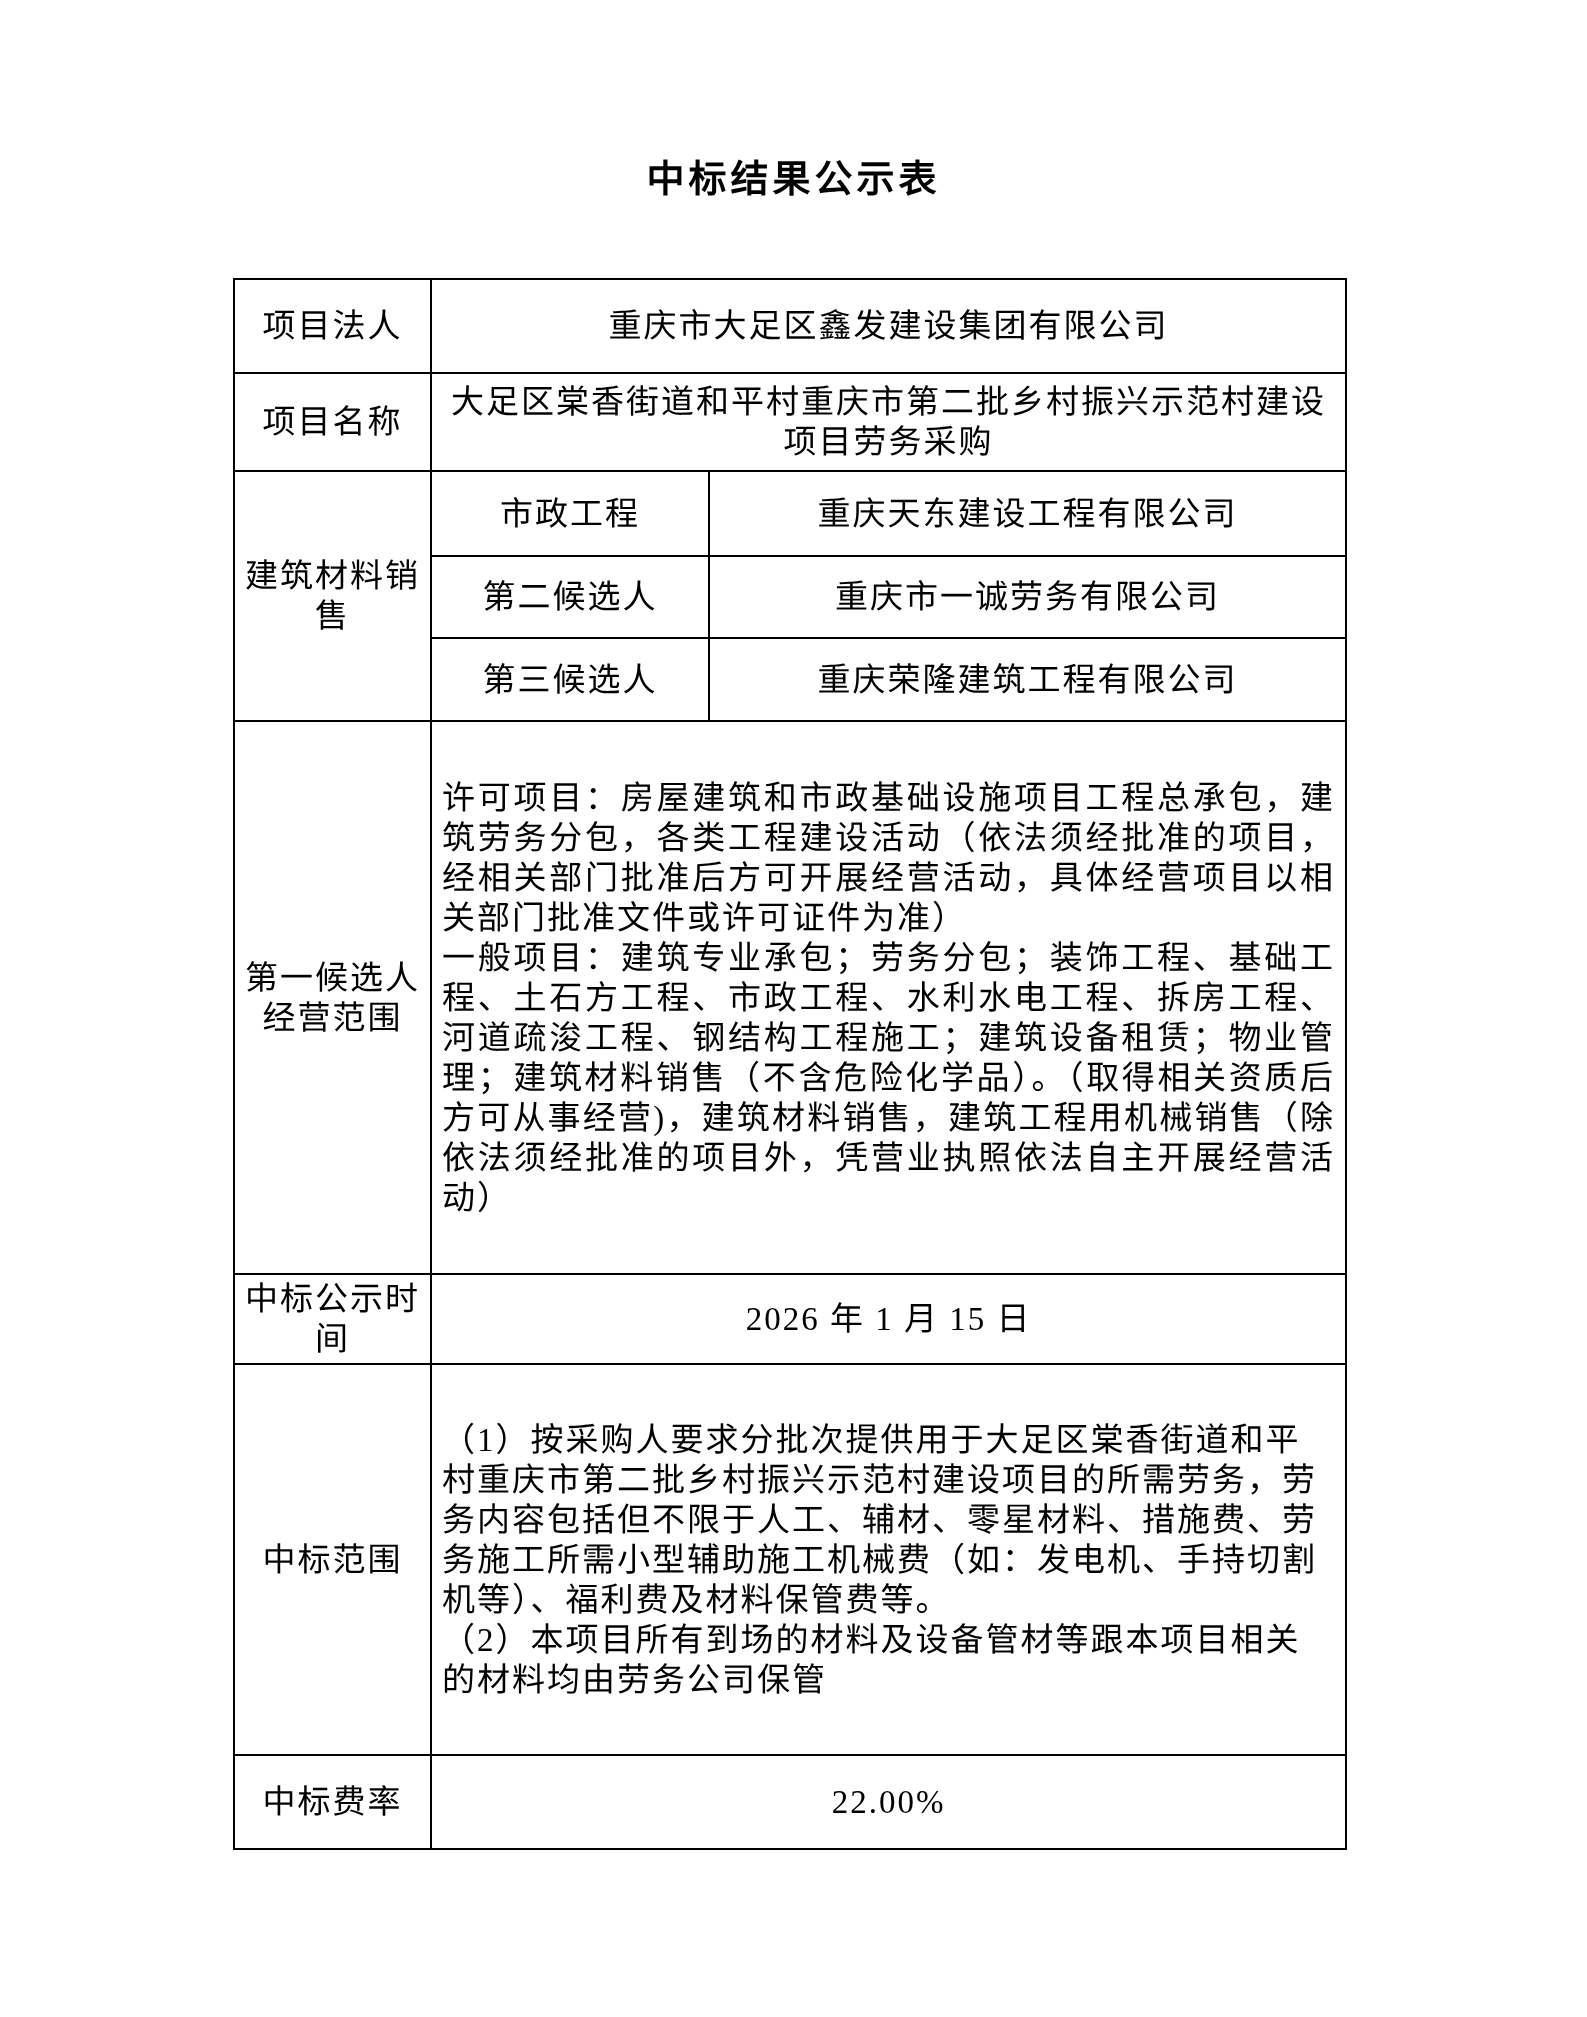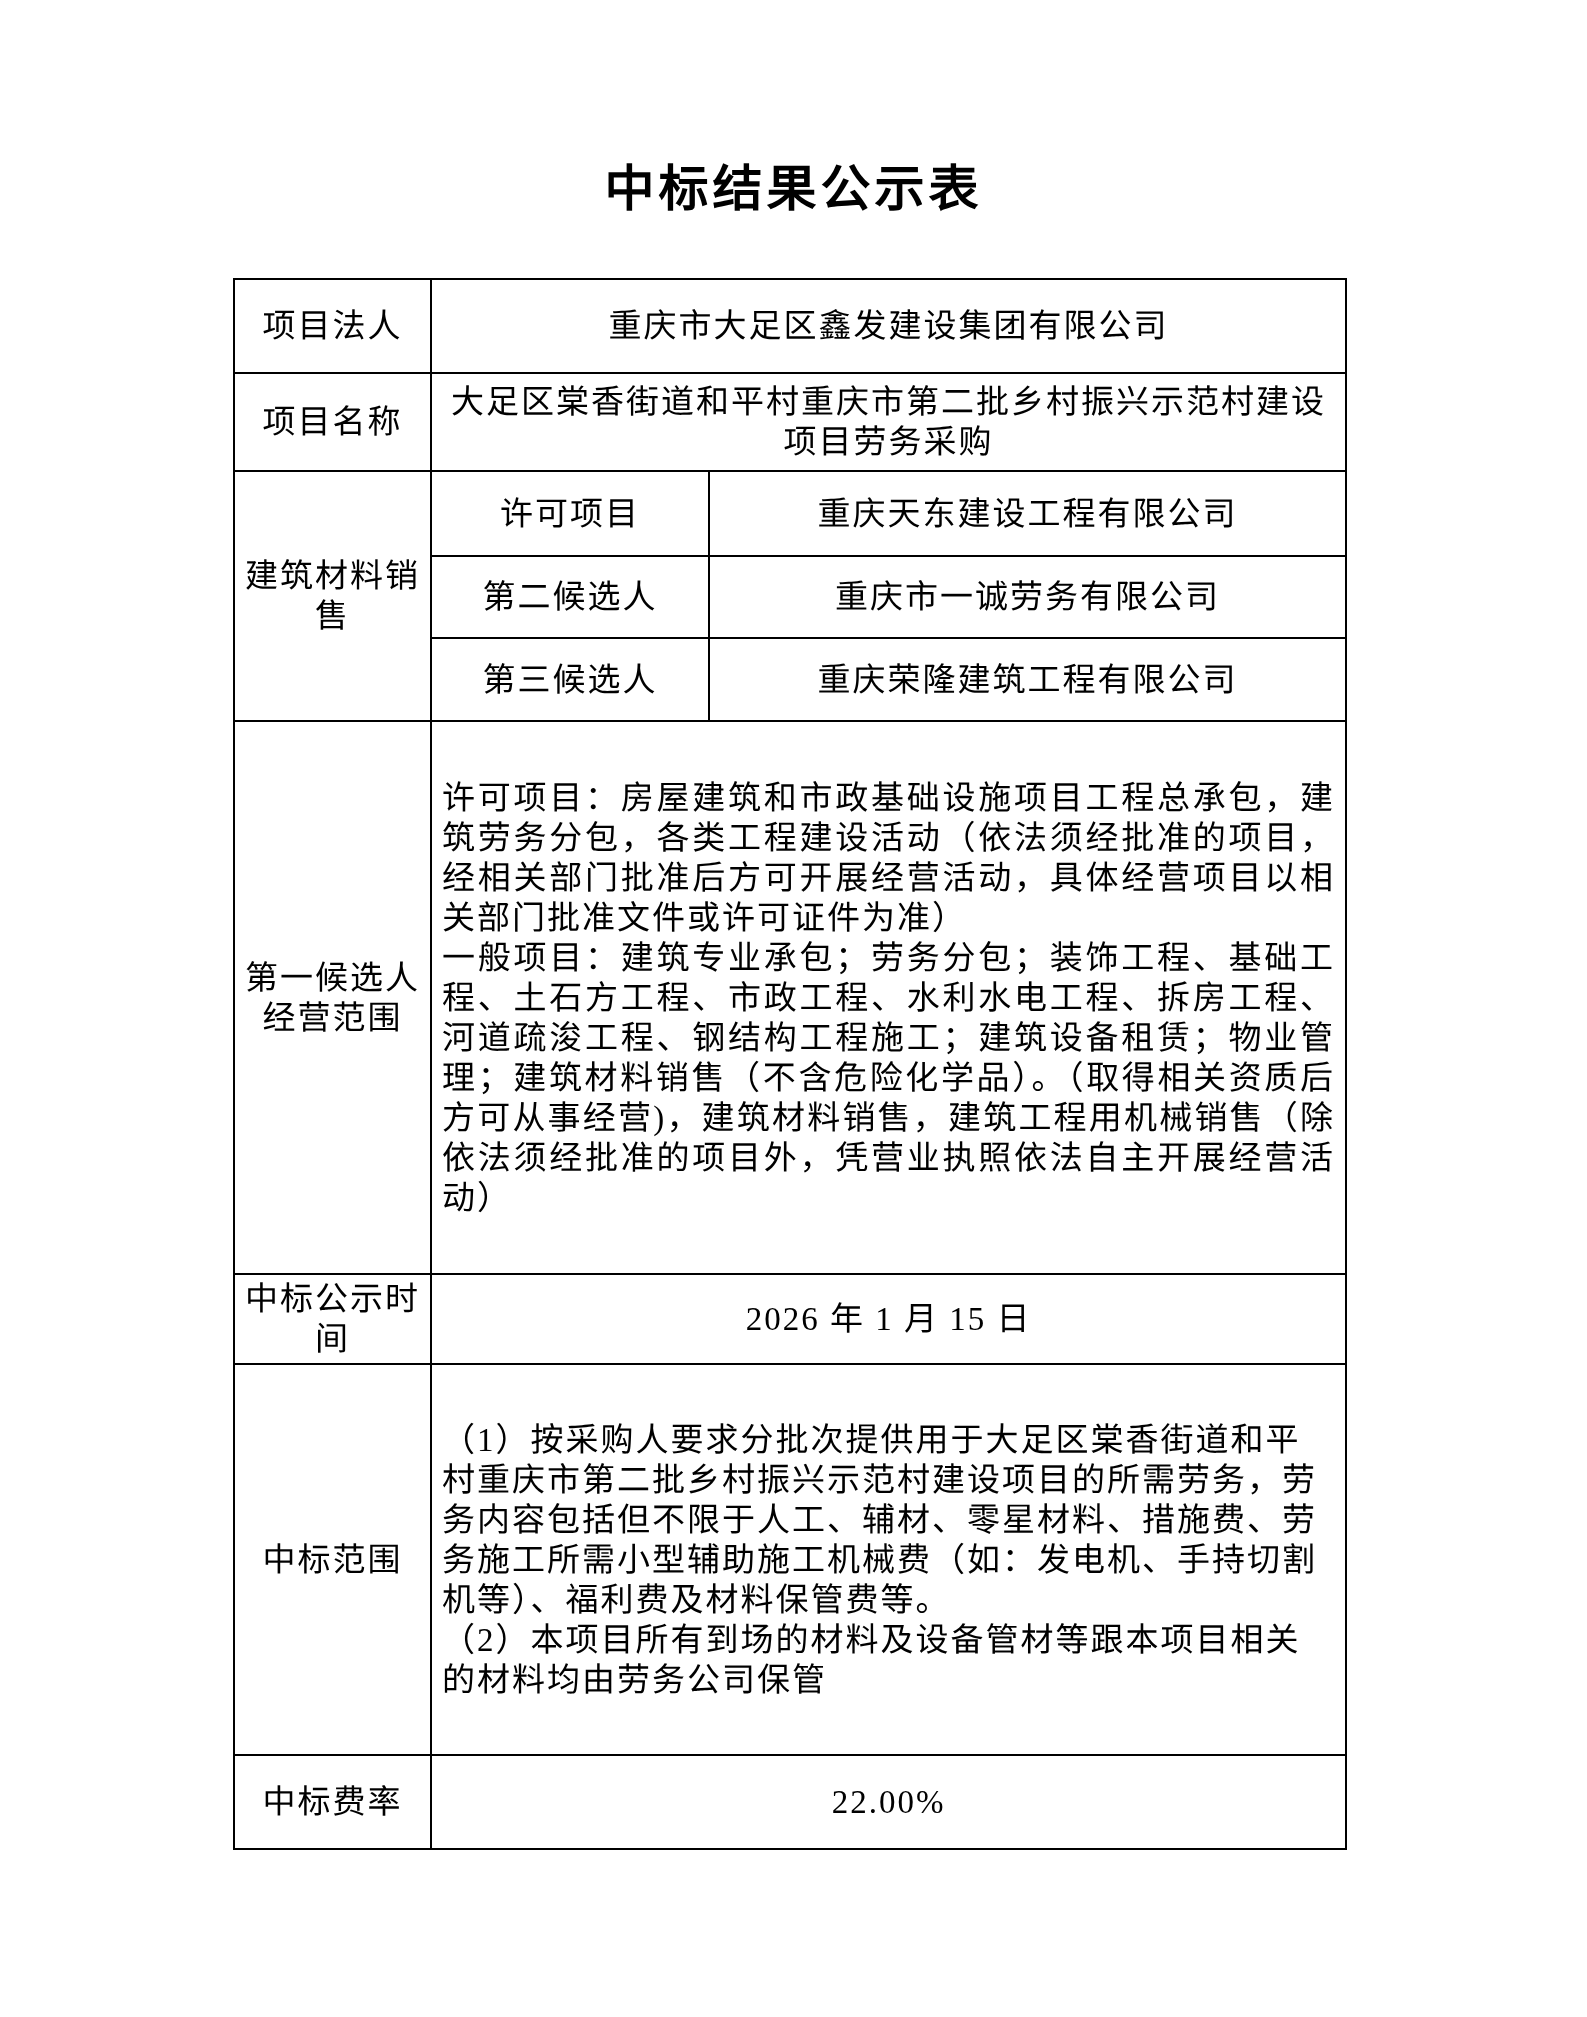--- a/index.html
+++ b/index.html
@@ -14,21 +14,21 @@
     font-family: "Liberation Serif", "DejaVu Serif", serif;
     color: #000000;
   }
   .page-title {
     position: absolute;
     top: 148px;
     left: 0;
     width: 100%;
     margin: 0;
     text-align: center;
-    font-size: 50px;
+    font-size: 38px;
     font-weight: bold;
     letter-spacing: 4px;
   }
   table.result-table {
     position: absolute;
     top: 278px;
     left: 233px;
     width: 1114px;
     border-collapse: collapse;
     table-layout: fixed;
@@ -101,21 +101,21 @@
     <td class="value-center" colspan="2">重庆市大足区鑫发建设集团有限公司</td>
   </tr>
 
   <tr class="r-name">
     <td class="label-cell">项目名称</td>
     <td class="wraptitle" colspan="2">大足区棠香街道和平村重庆市第二批乡村振兴示范村建设项目劳务采购</td>
   </tr>
 
   <tr class="r-cand1">
     <td class="label-cell" rowspan="3">建筑材料销售</td>
-    <td class="sub-label">许可项目</td>
+    <td class="sub-label">市政工程</td>
     <td class="value-center">重庆天东建设工程有限公司</td>
   </tr>
 
   <tr class="r-cand2">
     <td class="sub-label">第二候选人</td>
     <td class="value-center">重庆市一诚劳务有限公司</td>
   </tr>
 
   <tr class="r-cand3">
     <td class="sub-label">第三候选人</td>

